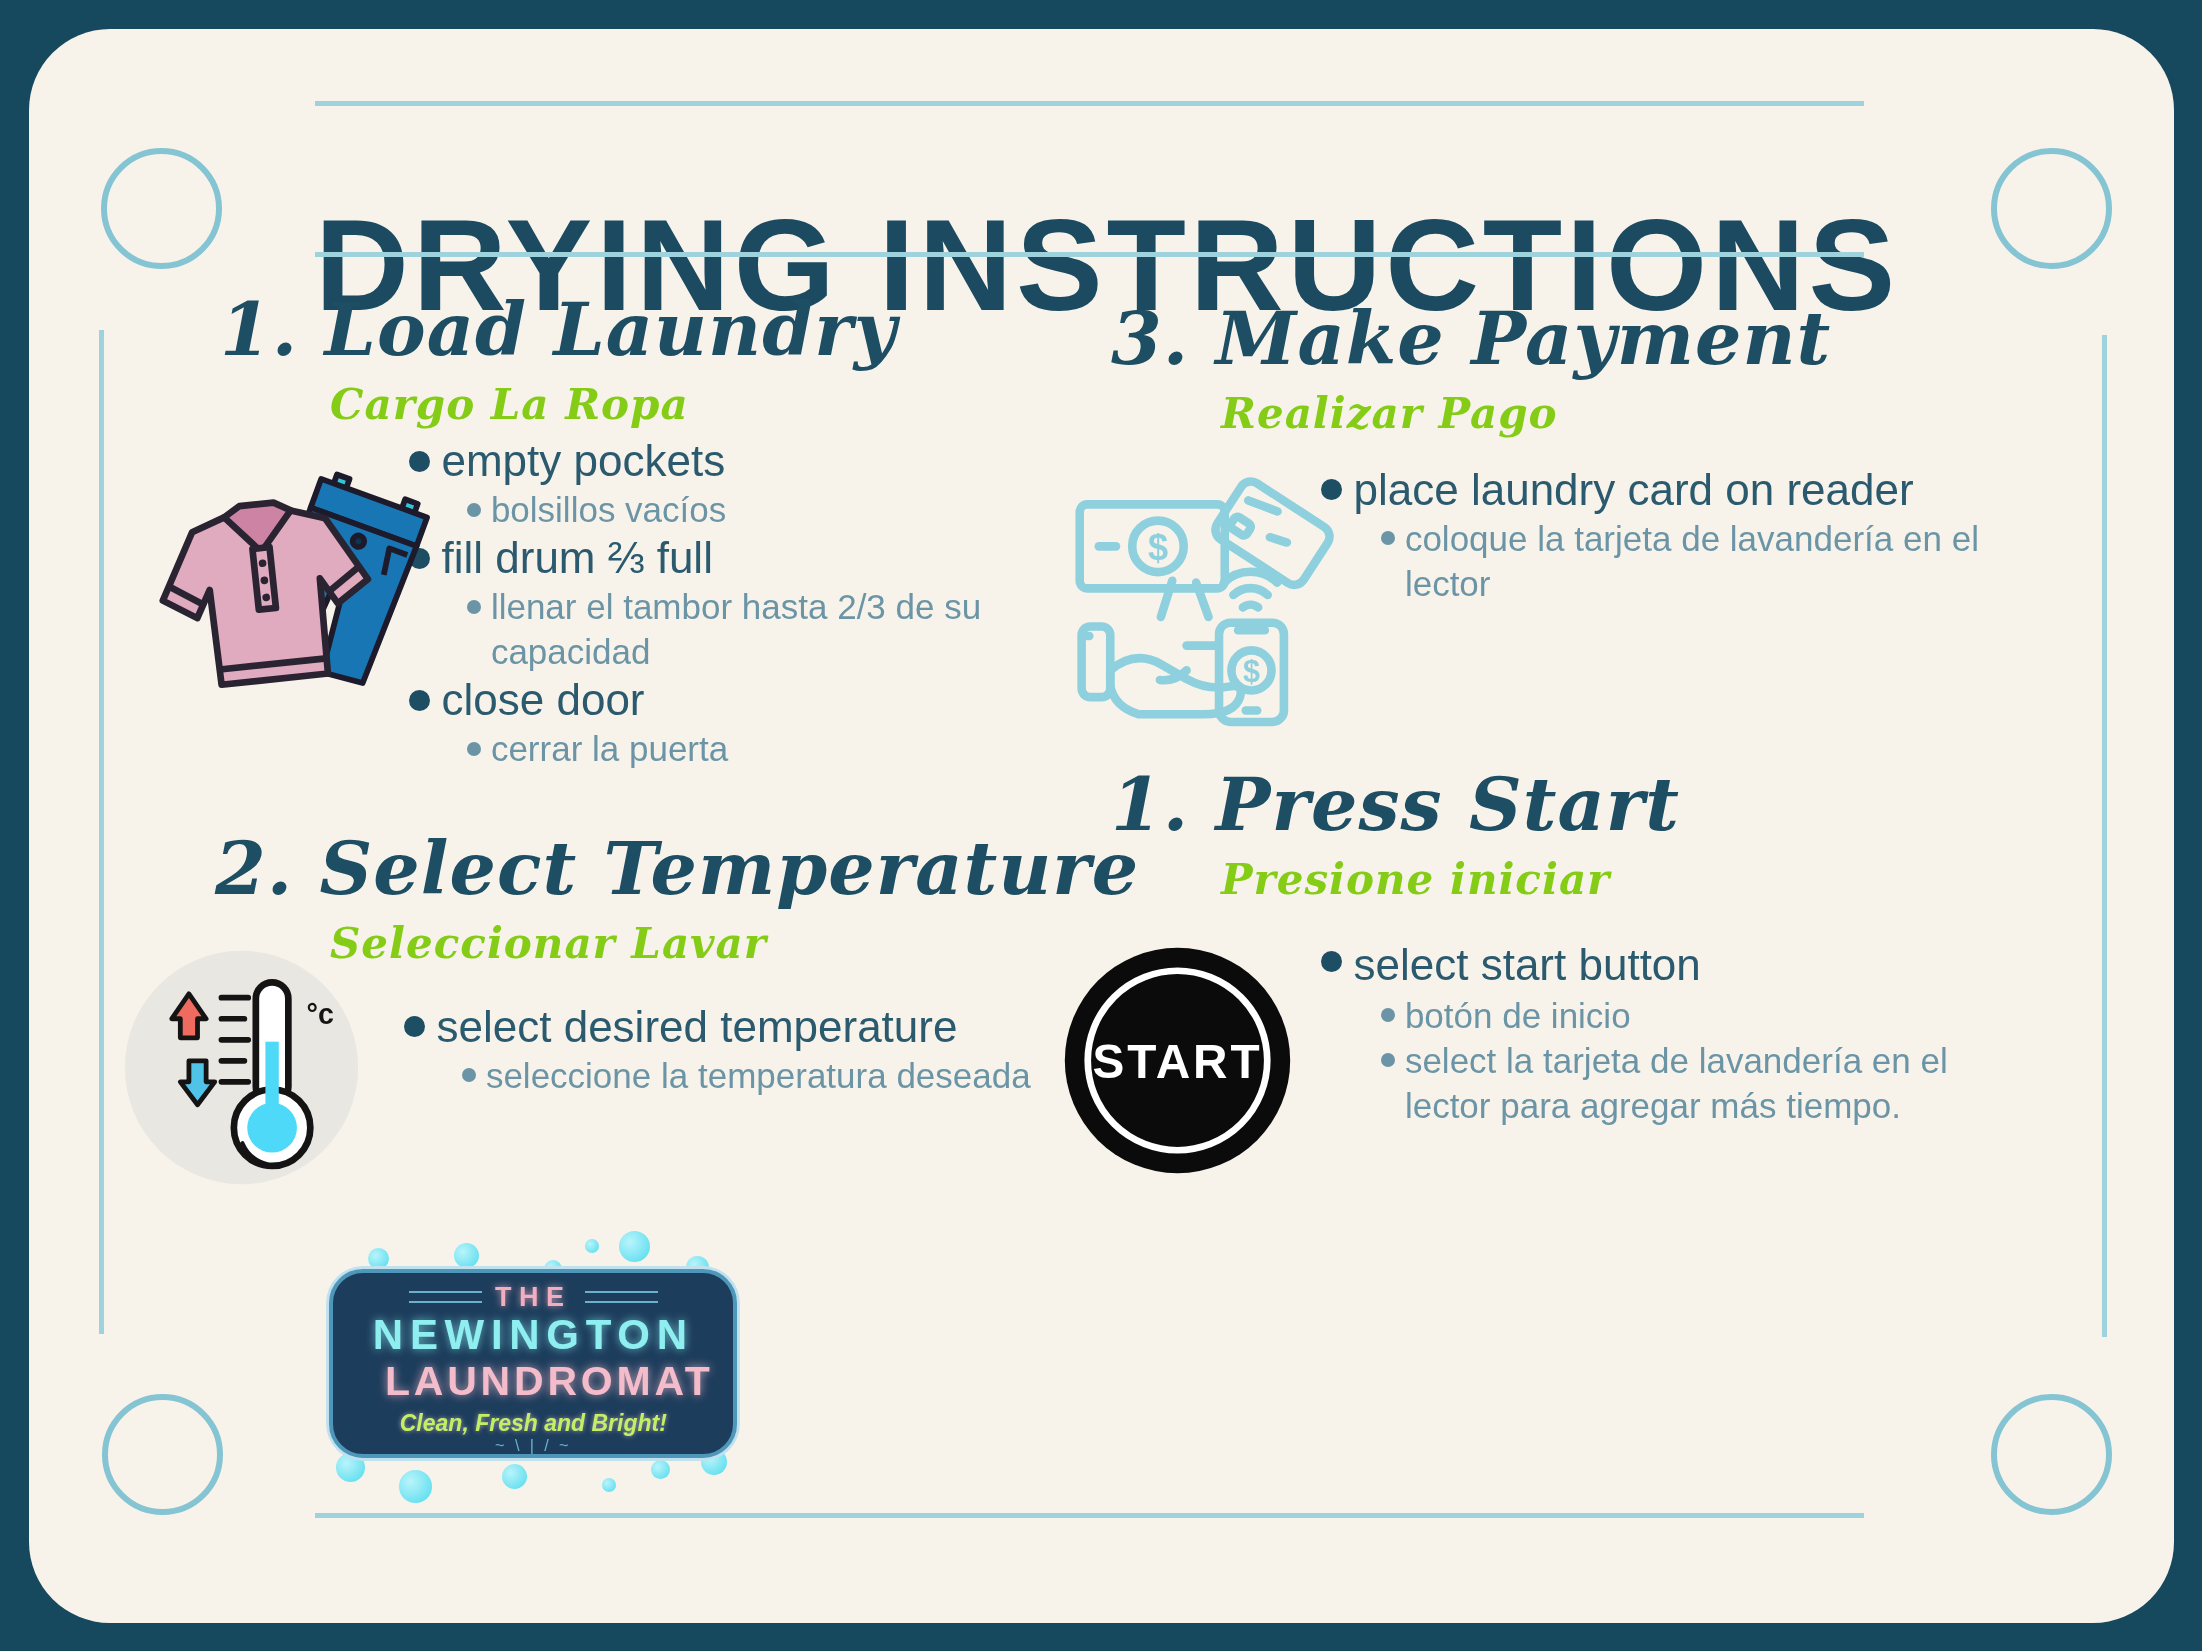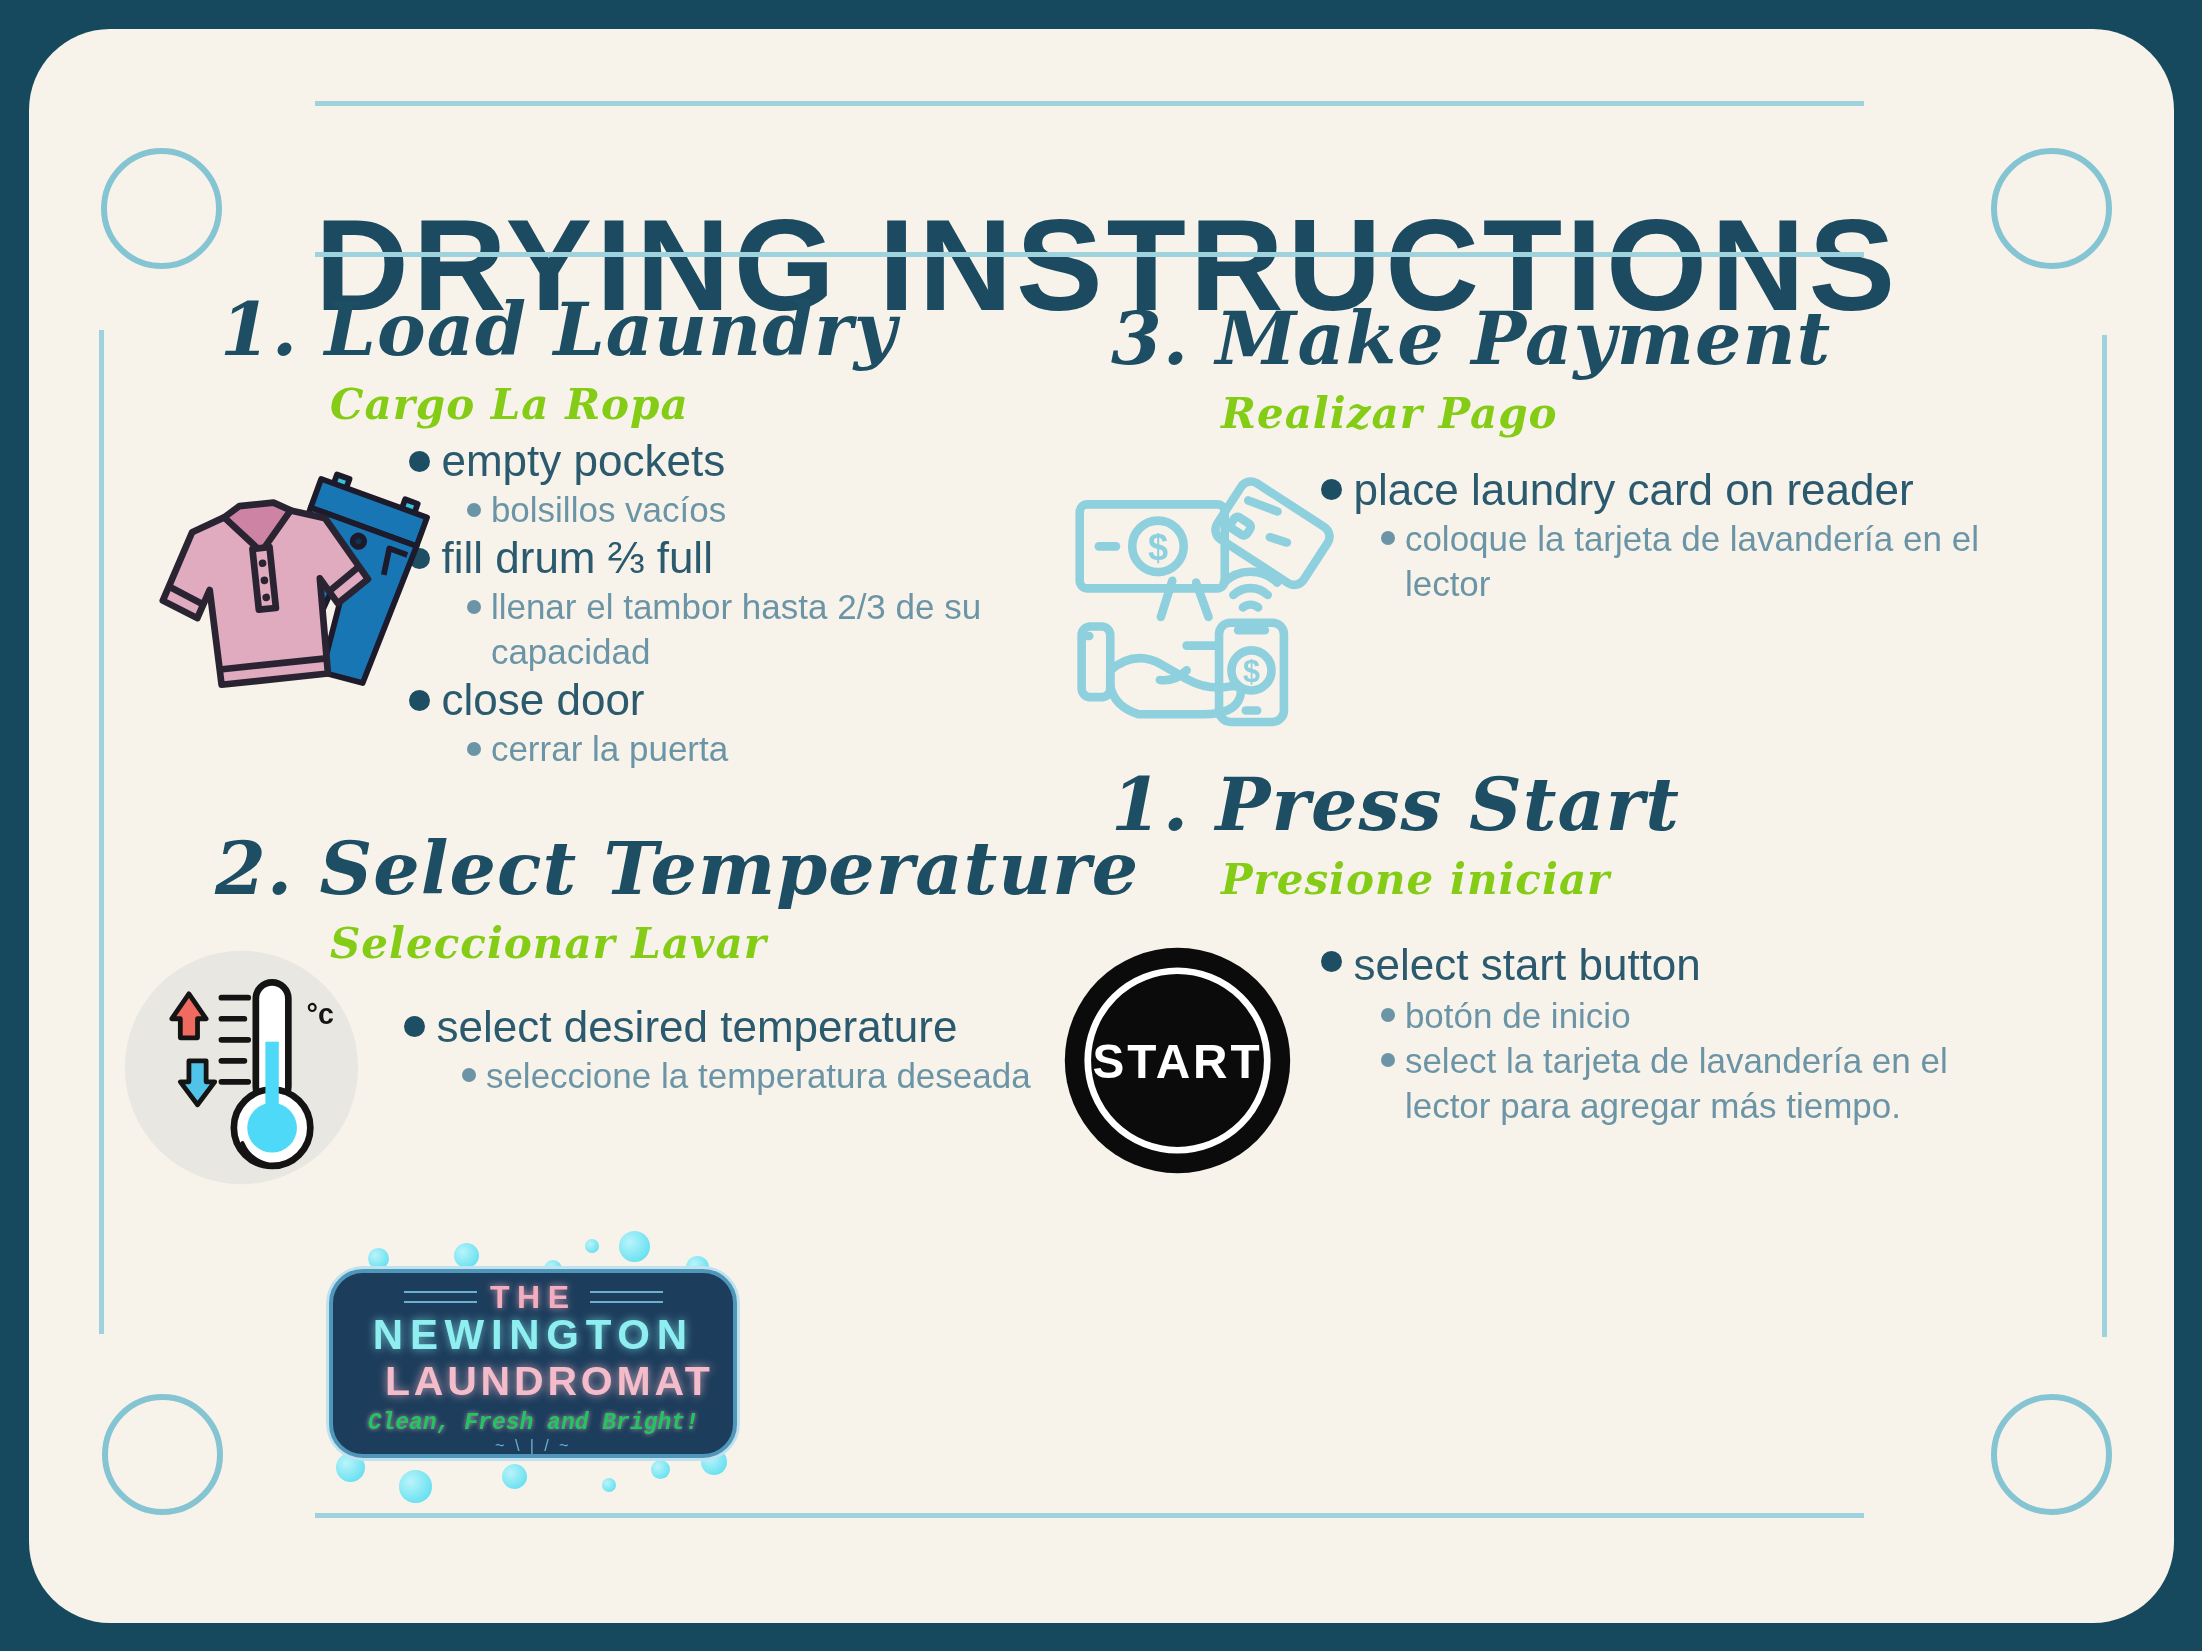--- a/index.html
+++ b/index.html
@@ -82,35 +82,35 @@
     background:radial-gradient(circle at 35% 35%, #b9f4fb, #4fdaec);}
   .badge{
     position:absolute;left:14.3px;top:38px;width:408px;height:189px;
     background:#1d3d5c;border:4.8px solid #4f96bb;border-radius:34px;
     box-shadow:0 0 0 2.9px #bfe2ee;
     display:flex;flex-direction:column;align-items:center;padding-top:9.6px;box-sizing:border-box;
   }
   .the-row{display:flex;align-items:center;column-gap:13.4px;}
   .thl{width:73px;height:8.6px;border-top:2.9px solid #6cb0cf;border-bottom:2.9px solid #6cb0cf;}
   .the{
-    color:#f2aebf;font-size:32px;font-weight:bold;letter-spacing:7.6px;line-height:29px;
+    color:#f2aebf;font-size:27px;font-weight:bold;letter-spacing:7.6px;line-height:29px;
     text-shadow:0 0 7.6px rgba(242,174,191,.8);
   }
   .lg1{
     color:#8feef0;font-size:42px;font-weight:bold;letter-spacing:6.7px;line-height:46px;
     text-shadow:0 0 9.6px rgba(127,227,232,.75);white-space:nowrap;
   }
   .lg2{
     color:#f4bcca;font-size:41px;font-weight:bold;letter-spacing:3.8px;line-height:46px;
     text-shadow:0 0 9.6px rgba(244,188,202,.75);white-space:nowrap;margin-left:32px;
   }
   .lg-div{width:287px;height:2.9px;background:#4f96bb;margin:3.8px 0 2.9px 0;}
   .tagline{
-    font-family:Liberation Mono, monospace;font-style:italic;font-weight:bold;
-    color:#22c55e;font-size:23px;line-height:27px;
+    font-family:Liberation Sans, sans-serif;font-style:italic;font-weight:bold;
+    color:#bef264;font-size:23px;line-height:27px;
     text-shadow:0 0 5.7px rgba(239,195,210,.7);white-space:nowrap;
   }
   .flourish{color:#6cb0cf;font-size:16.3px;line-height:17px;letter-spacing:2.9px;}
 </style>
 </head>
 <body>
 
 <div class="card"></div>
 
 <span class="ring tl"></span>

